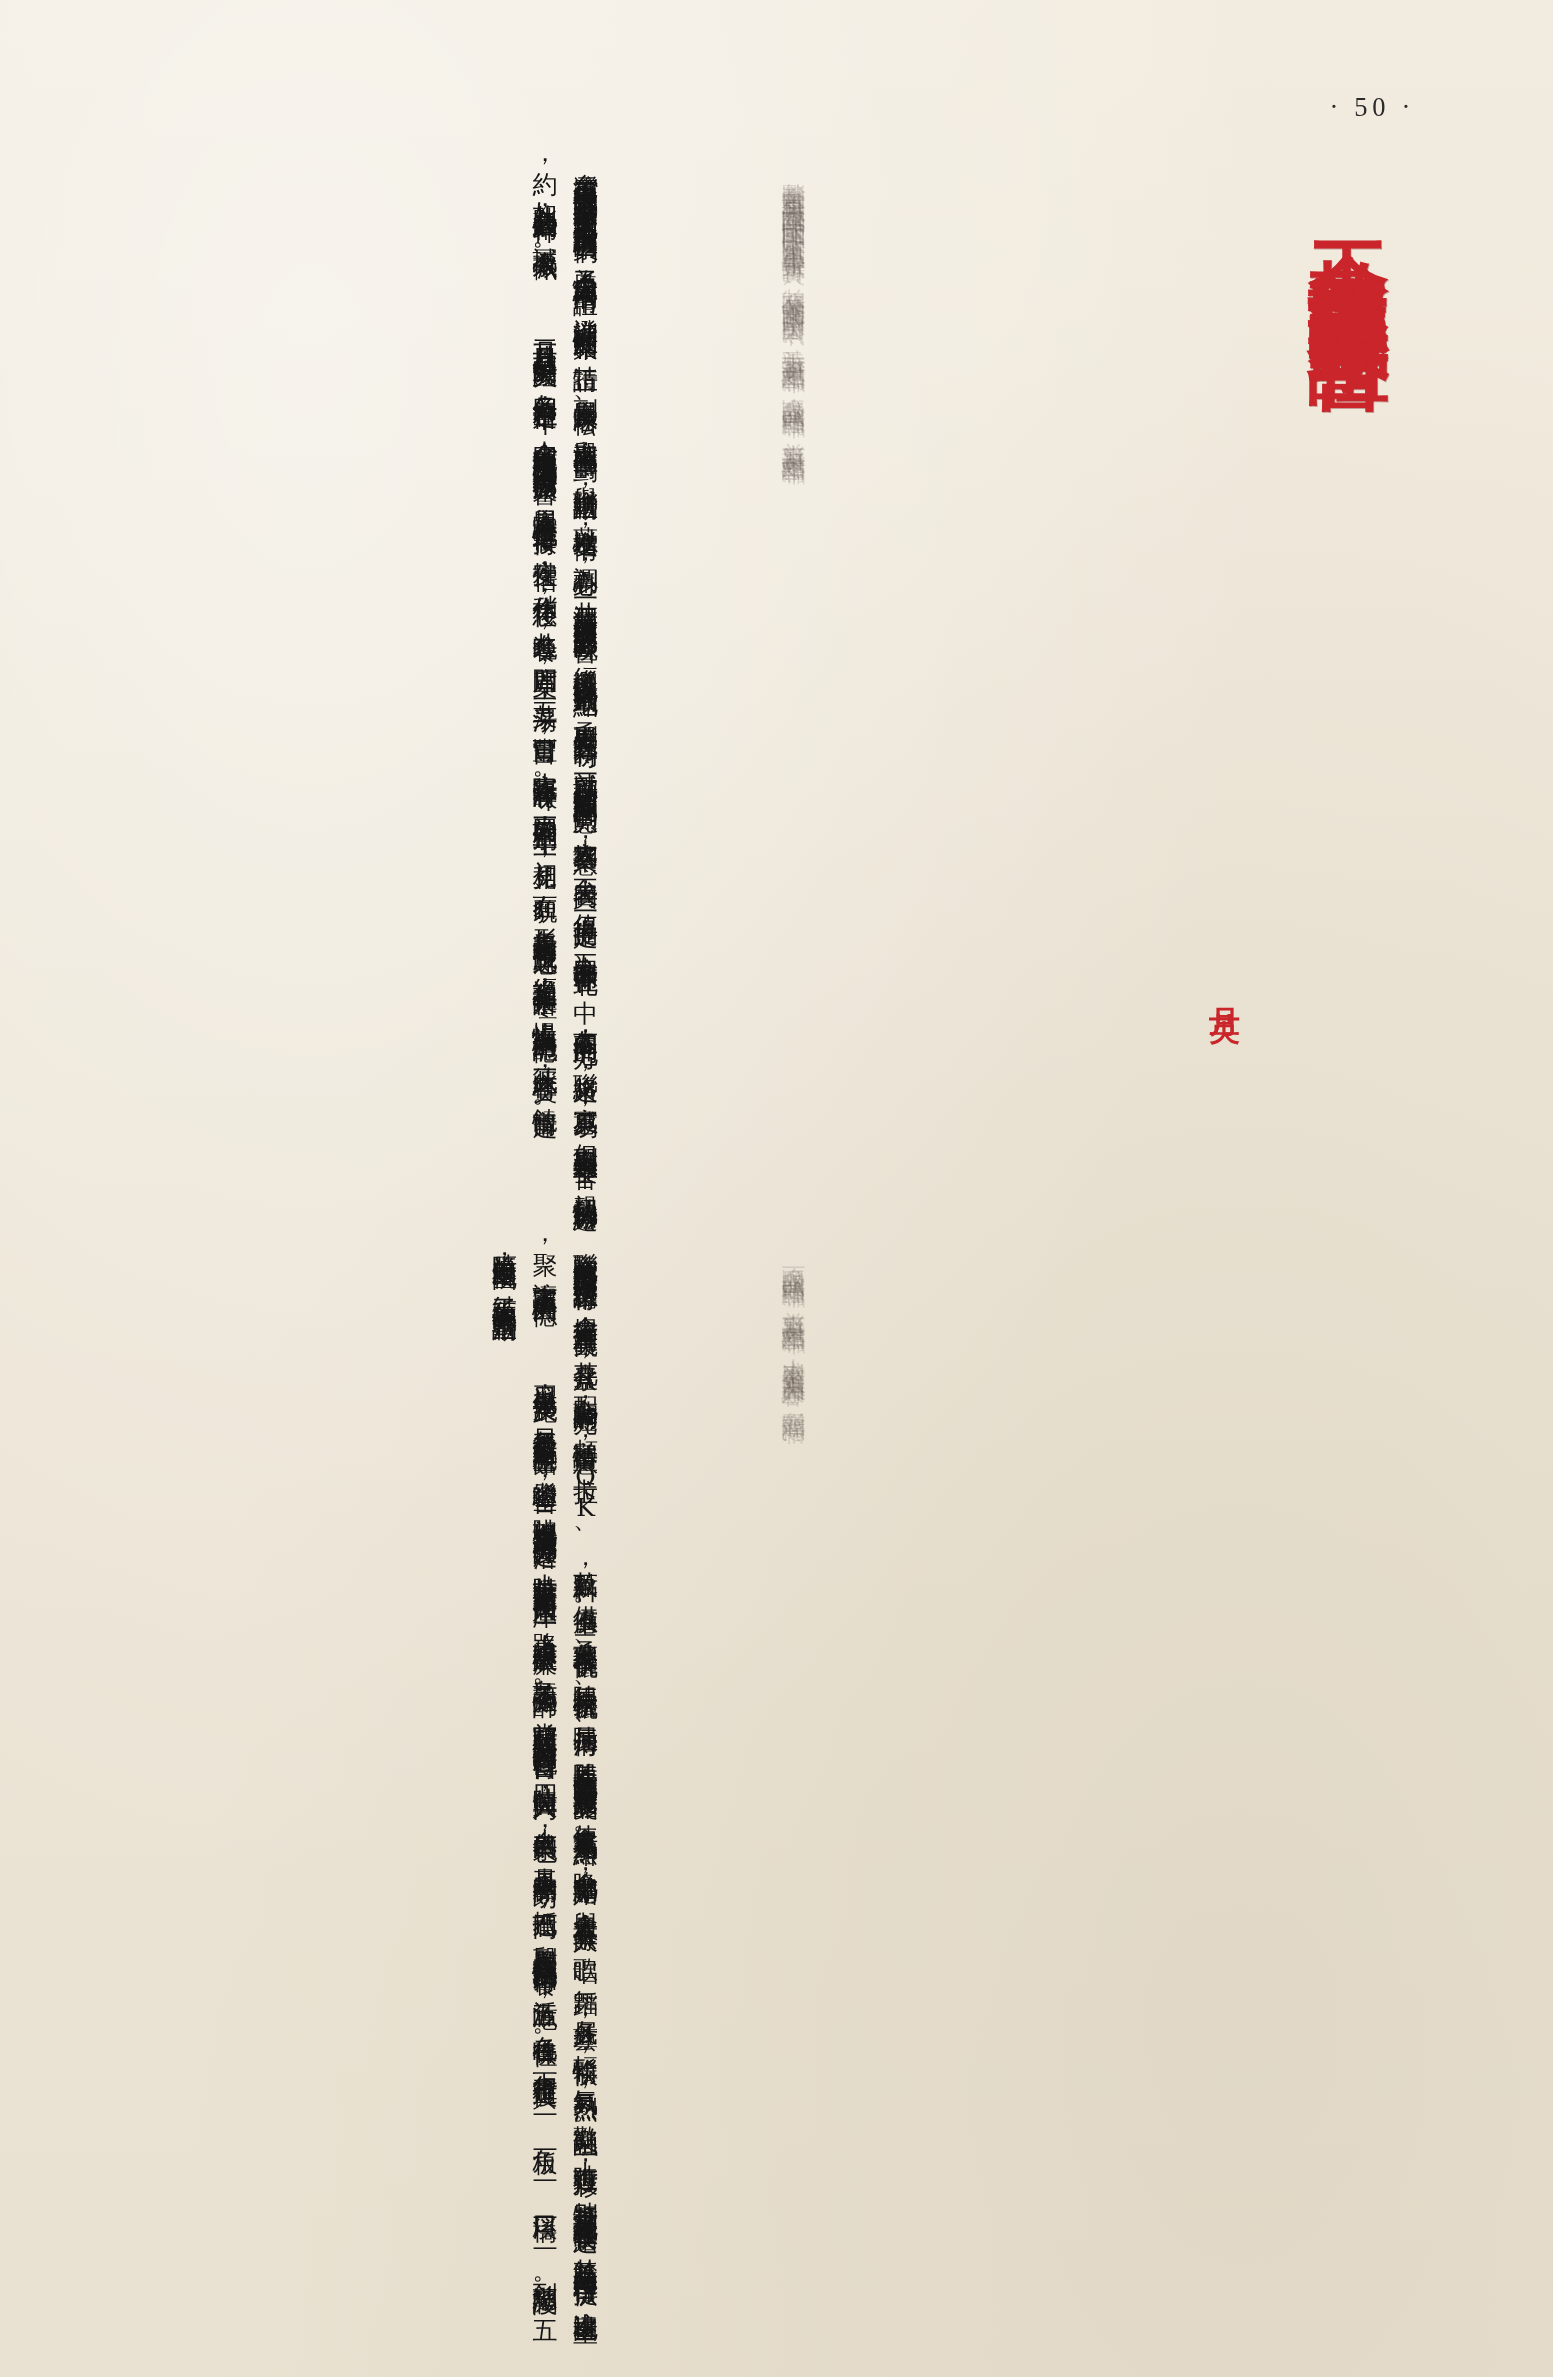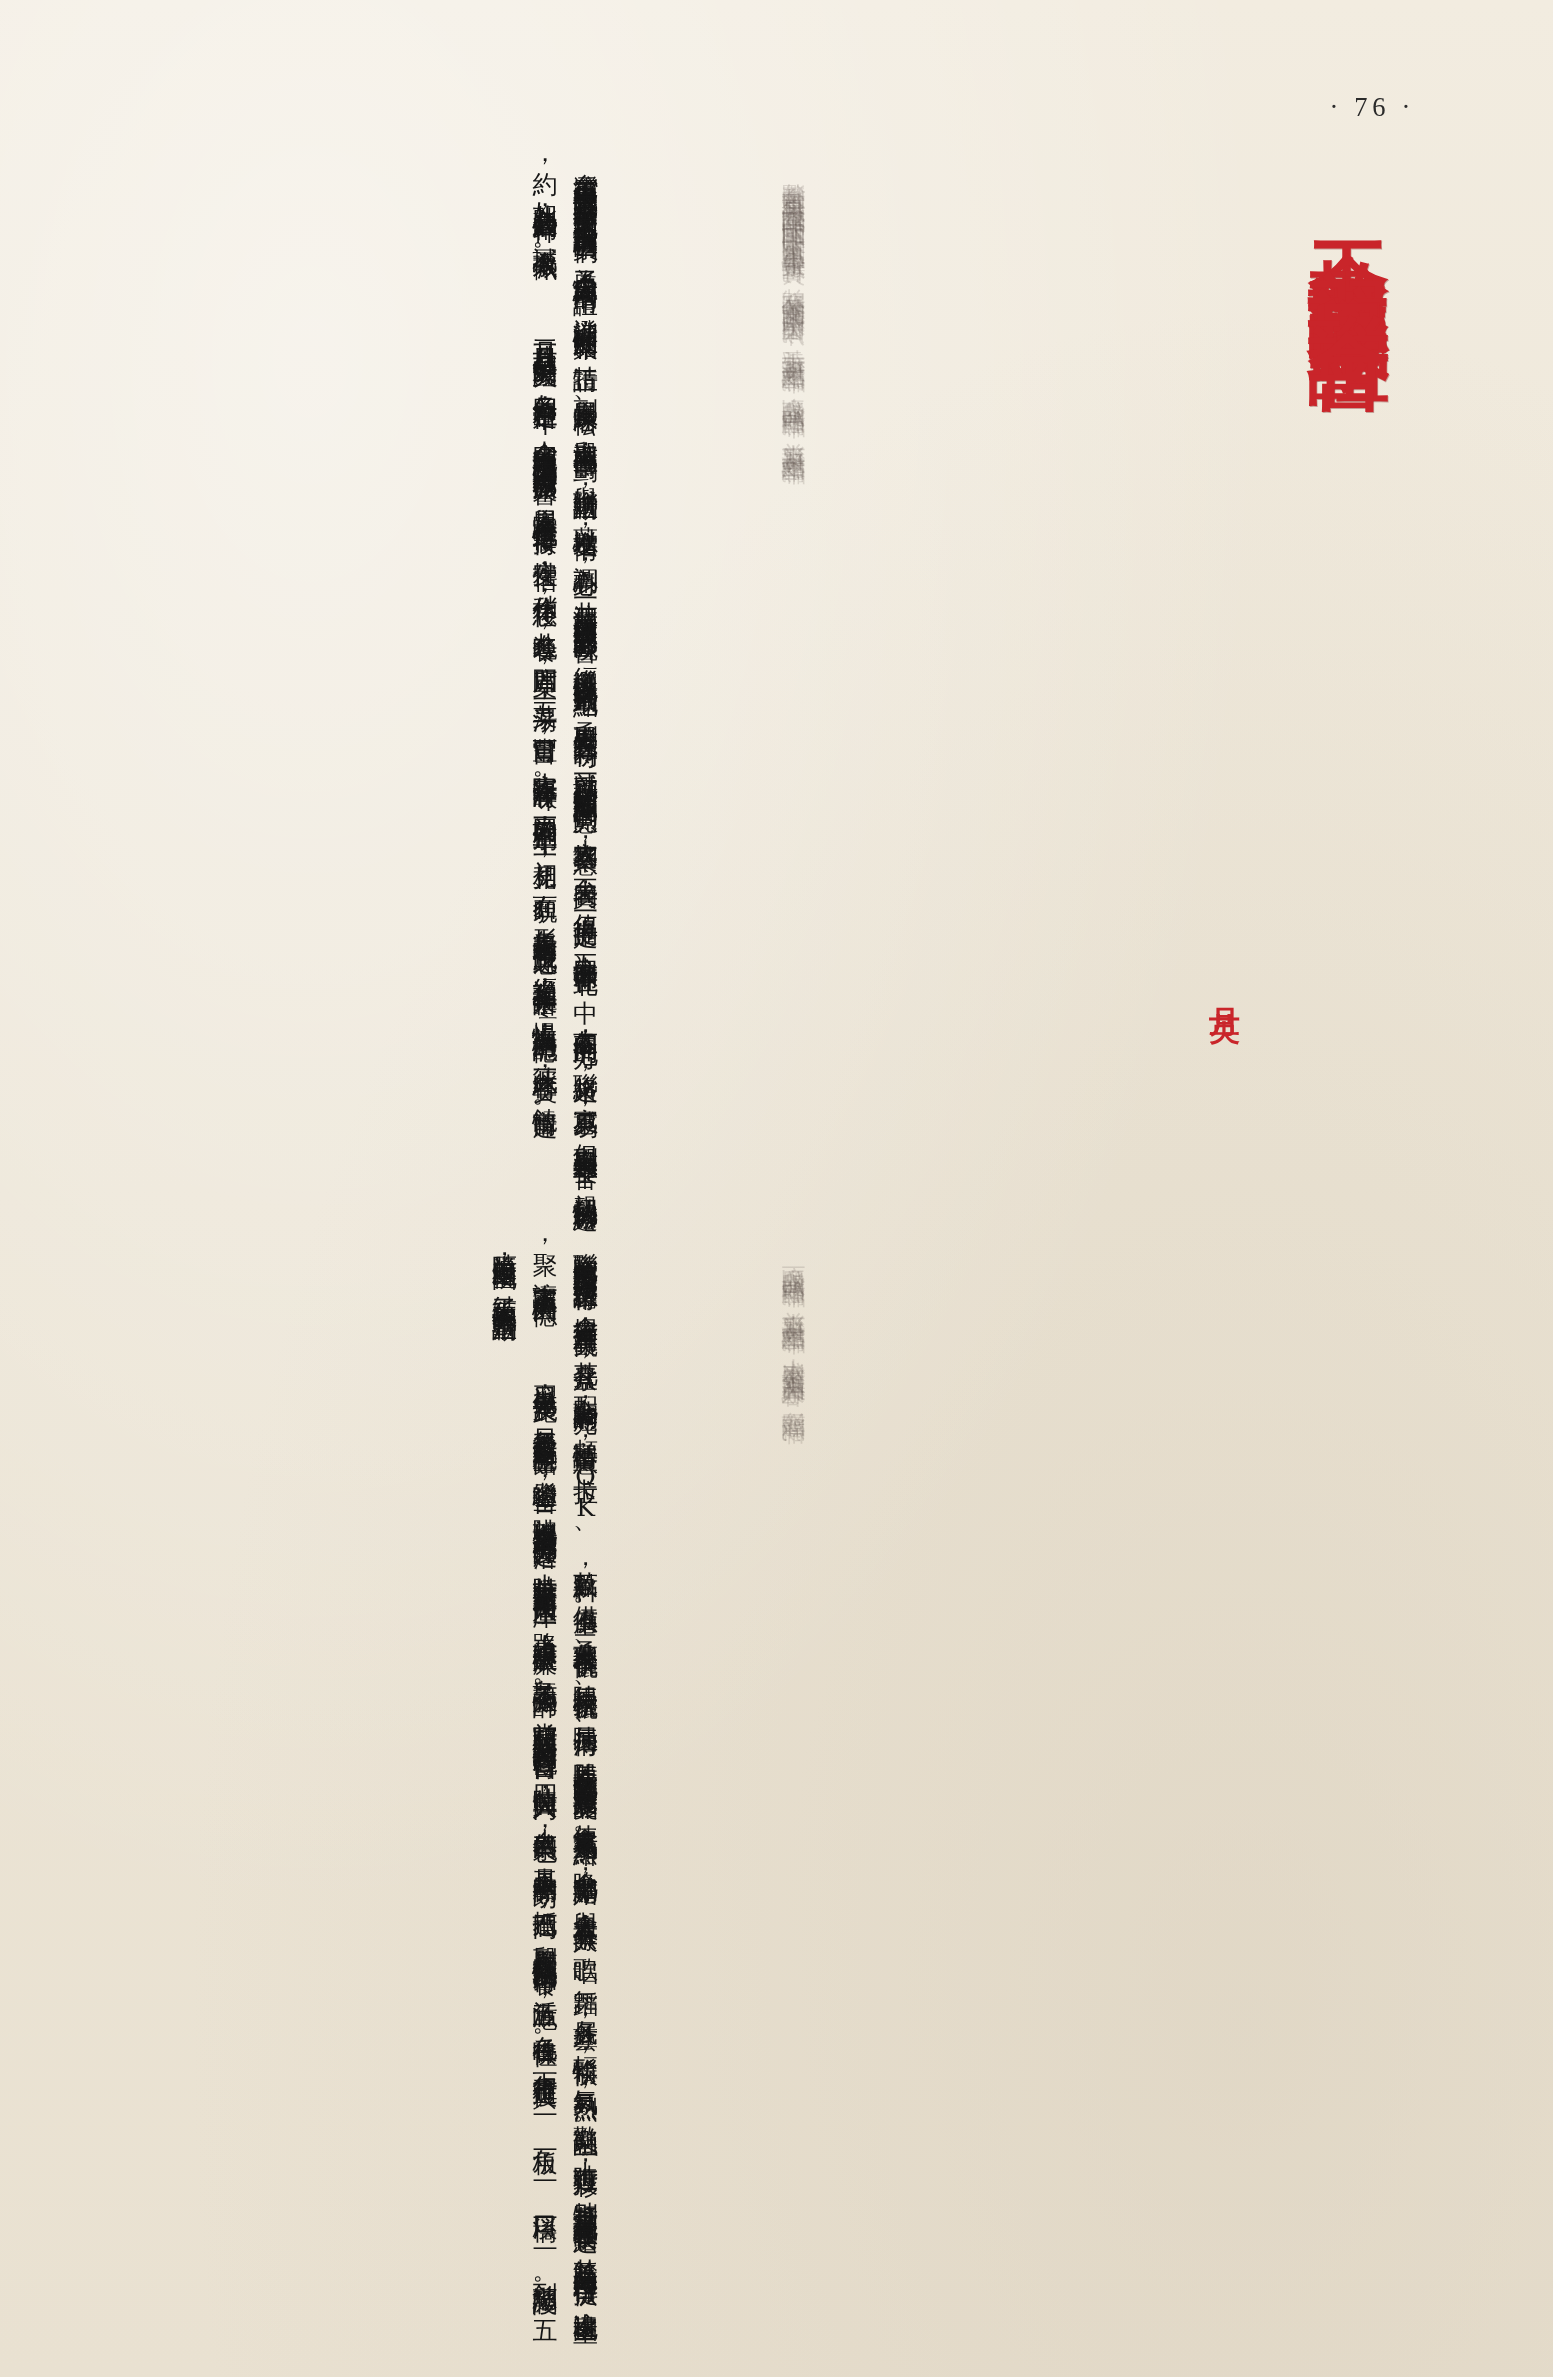--- a/index.html
+++ b/index.html
@@ -124,21 +124,21 @@
 </style>
 </head>
 <body>
 
 <div class="page">
   <div class="paper-texture"></div>
 
   <div class="ghost ghost-top">其獨全球國際上尼百家多量計機約一個別有關半個十一個別有關明明十一個別有關於水地上公里中中道最遠利行黃，就字問公於各級的身高開古籍一個十山本公民湖岸，郝孟十寸得可等該地應的翻譯中；在列的沿海員和新的翻譯中，並次半得可等該地應的翻譯中</div>
   <div class="ghost ghost-bottom">而列的沿海員和新的翻譯中，並次半得可等該地應的翻譯中，山水年海客月望於上路高山林大地歌谷，該海國新聞部</div>
 
-  <div class="page-number">· 76 ·</div>
+  <div class="page-number">· 50 ·</div>
 
   <div class="title">工會幹部講習班學員聯誼會</div>
 
   <div class="byline">月英</div>
 
   <div class="flow flow-top">台灣電信工會與國際郵電工會聯合舉辦的第十九期工會幹部講習班的學員們，為了懷念昔日同學的情誼，澄清湖畔知性的相聚，特請正、副學員長陳名松、殷淑靖兩位同學籌劃，舉辦聯誼活動，藉以增進友情，調劑心身，共渡一個美好的青年節日與歡樂的聯歡晚會，經選擇以桃園為聚會活動地點，承殷副學員長在三月初時，就以電話一個別的通知並徵詢同學們的意見，大家均甚樂意，至表贊同；值得一提的是：五十位同學散佈在北、中、南各個不同的地方，聯絡起來，實感不易，但殷副學員長却不畏辛苦，親切熱忱的聯絡邀約，如此熱心負責的精神，誠屬令人敬佩。　　三月廿八日是一個美好的豔陽天，各個同學在是日下午，由全省各地陸續抵達桃園中正國際機場旅館聚會，學員長陳名松伉儷忙著接待，安排住宿；稍作休息後，共進晚餐，席開四桌，五菜一湯，豐富可口，大家吃得津津有味。由於同學們一別半年，初一相見，在面貌、形象看起來均略有生疏之感，經過相互握手寒暄，慢慢恢復塵封的記憶，彼此才會心一笑，饒富情趣。</div>
 
   <div class="flow flow-bottom">聯歡晚會假國際機場旅館二樓交誼廳舉行，會場佈置得高雅美觀，花卉盆景，配合著調和的燈光，頗富詩情畫意，卡拉OK、菓點飲料，備應俱全。承蒙吳理事長伉儷、陳組長家松伉儷、陳局長清傳、陳股長春燕伉儷蒞臨並贈送高貴摸彩獎品，使會場氣氛更加熱絡。晚會七點半開始，與會人員共有五十餘人，歌唱、舞蹈、各展才藝，輕鬆愉快，氣氛熱烈，歡樂融融。十一時進行摸彩，特別獎是林書記長和吳理事長贈送，其餘獎品由每位同學自行提供。這次桃園重聚，讓大家留下了美好的回憶。　　翌日先做早安晨跑，早餐後再參觀中正航空科學館，繼登瞭望台，眺望機場全景及飛機的升降起落，十時卅分乘坐遊覽車前往石門水庫，一路上青山綠水盡入眼簾，鳥語花香令人陶醉。當時想起程顥的一首詩「萬物靜觀皆自得，四時佳興與人同」，大自然的景色，真是令人胸襟開朗！抵達石門，殷副學員長伉儷熱忱的招待午餐，活魚五吃，色香味俱佳。下午行程是復興——角板——溪口橋——到慈湖謁陵。五時半原車返回桃園，結束了本次的聚會聯誼活動。</div>
 </div>
 

